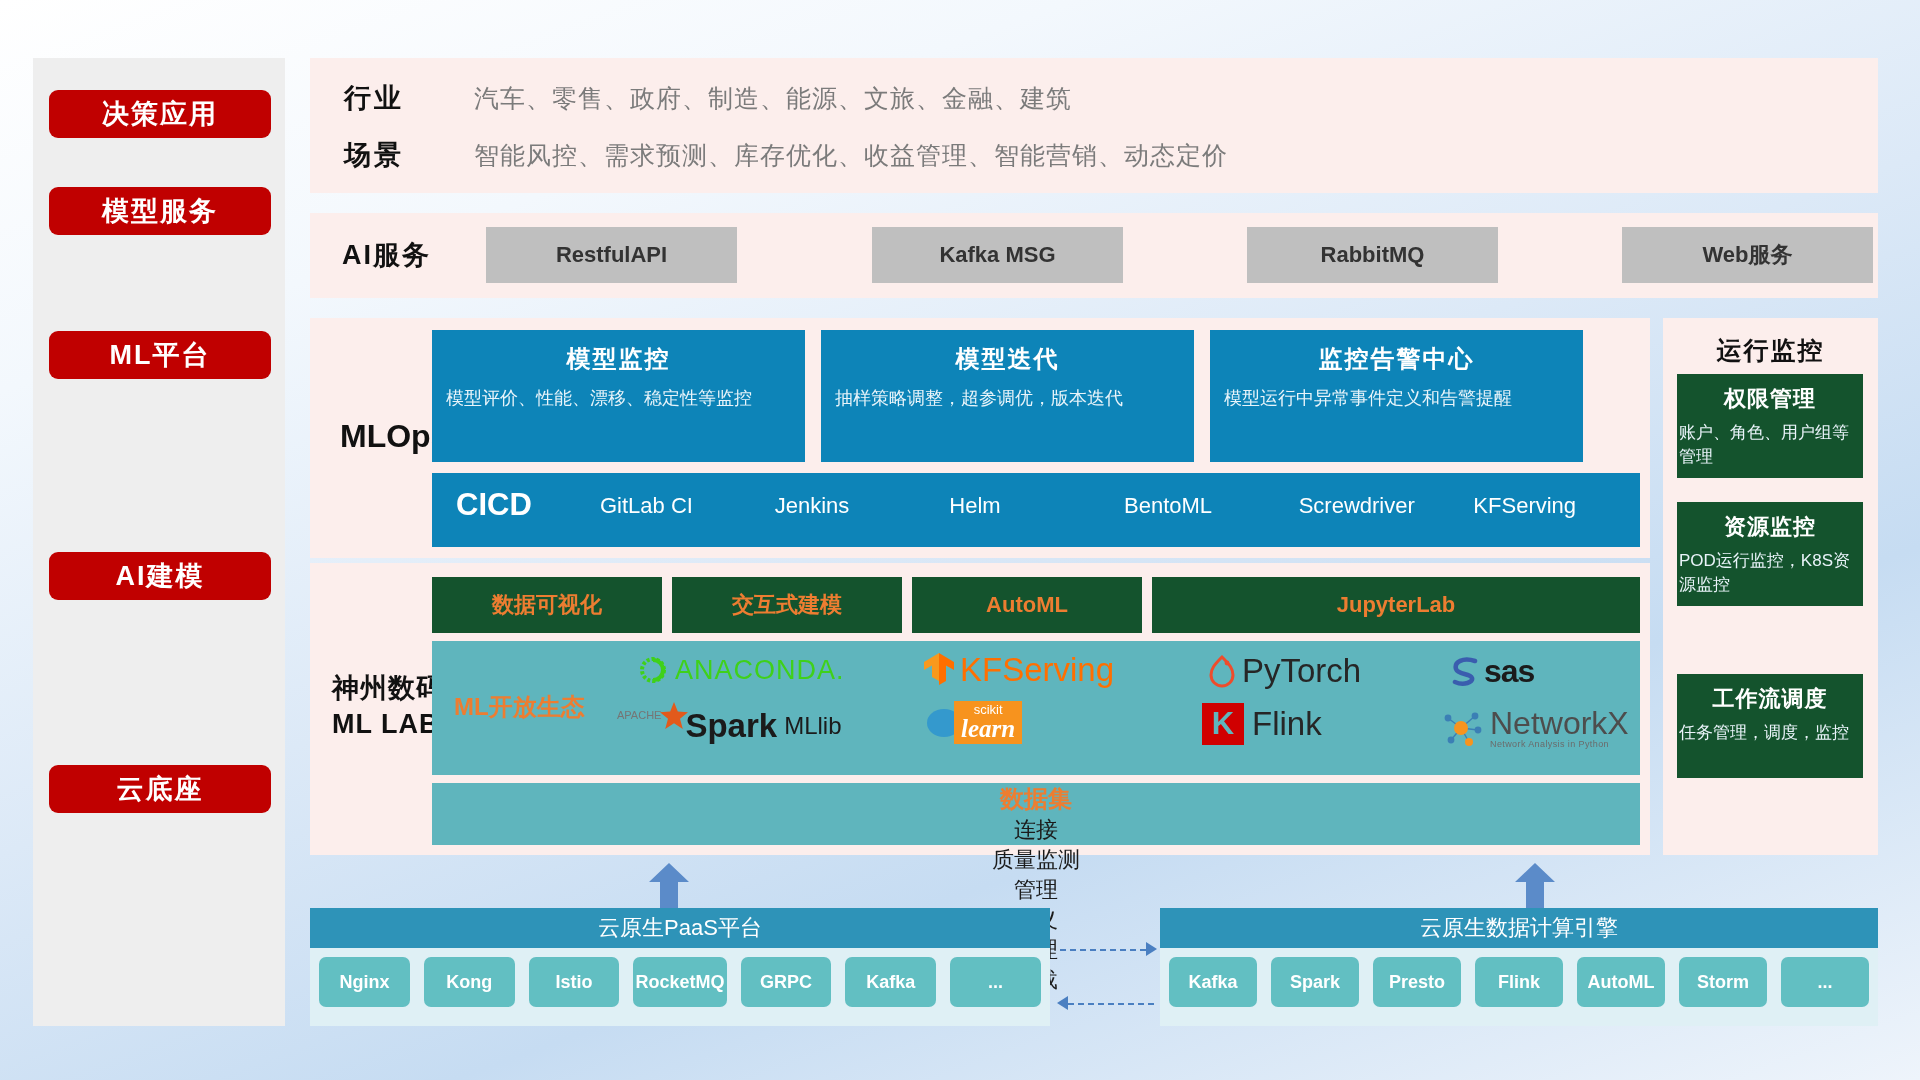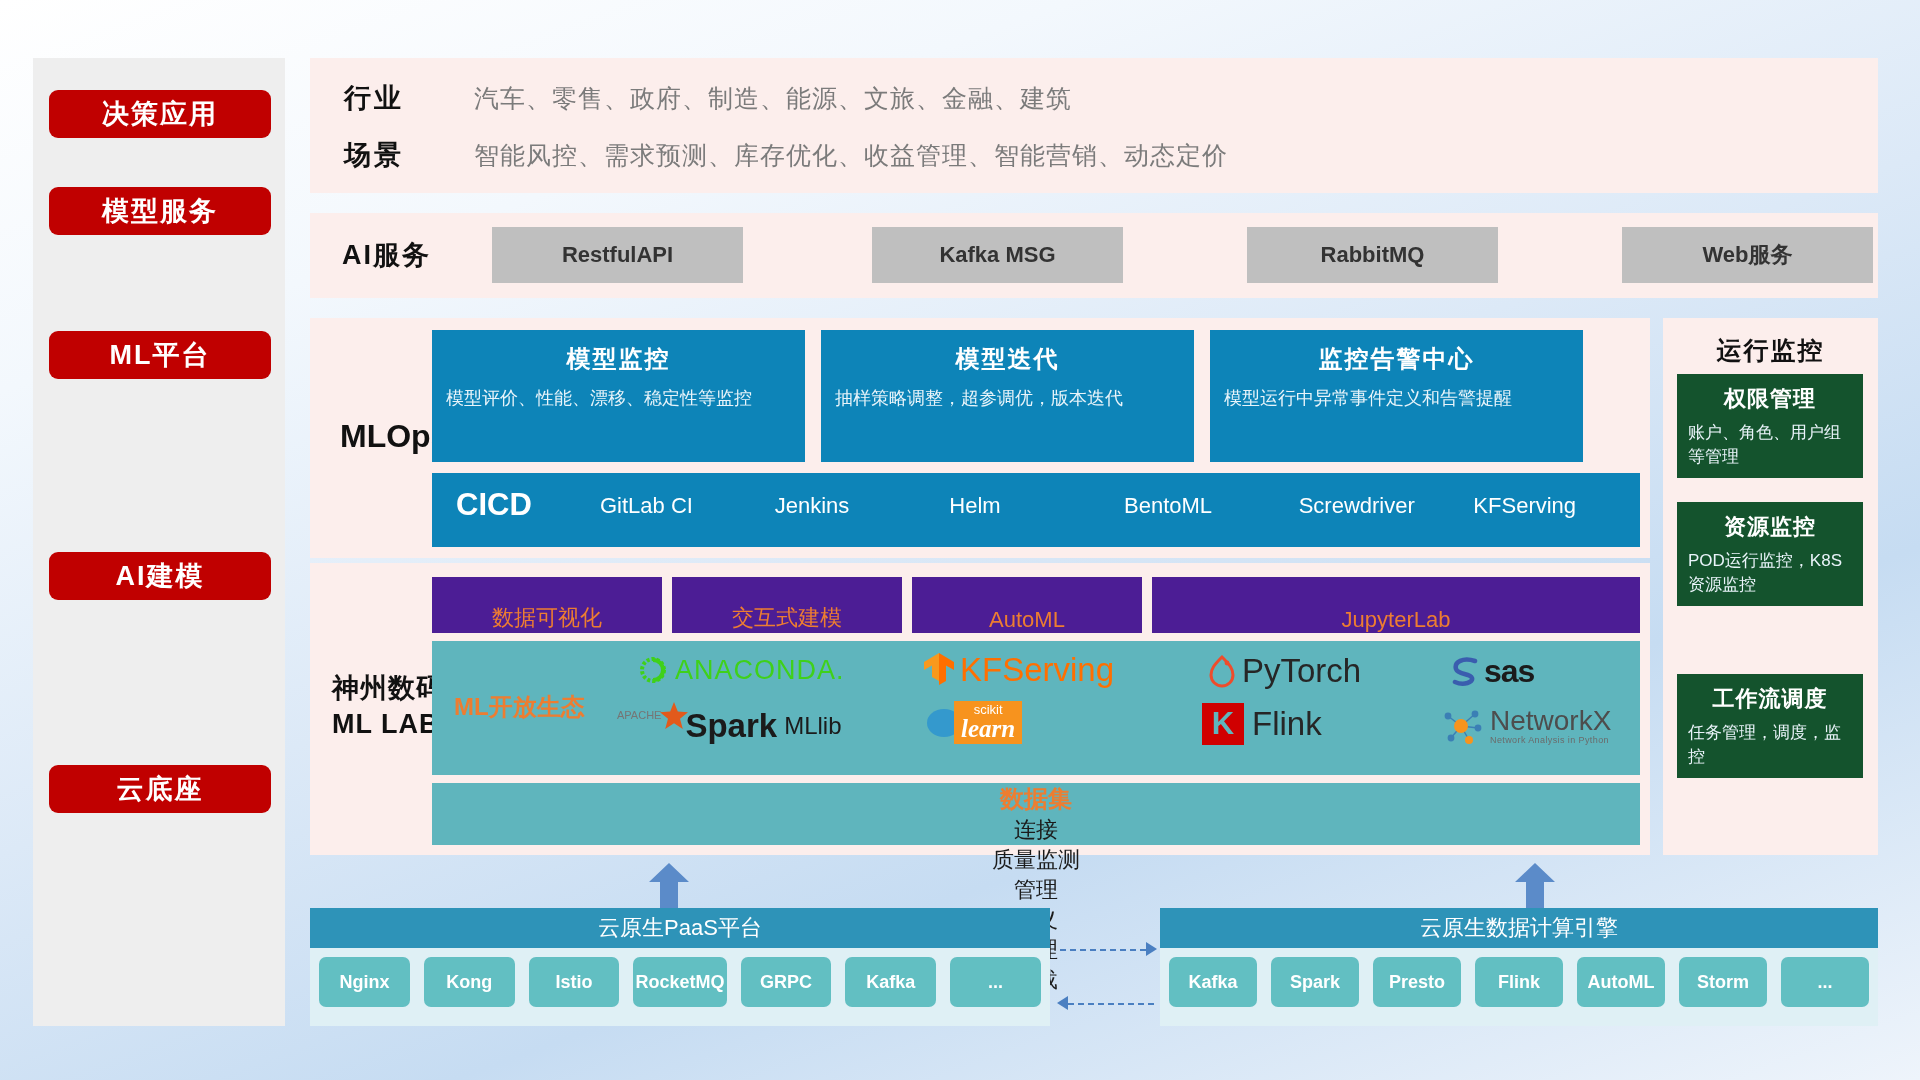--- a/index.html
+++ b/index.html
@@ -122,24 +122,24 @@
   #panel-model { left: 310px; top: 563px; width: 1340px; height: 292px; }
   #model-label {
     position: absolute; left: 22px; top: 108px;
     font-size: 27px; font-weight: bold; color: #111;
     line-height: 1.32; letter-spacing: 1px;
     white-space: nowrap;
   }
   .tool-chip {
     position: absolute; top: 14px;
     height: 56px;
-    background: #4c1d95;
+    background: #14532d;
     color: #ed7d31;
-    font-size: 22px; font-weight: normal;
-    display: flex; align-items: flex-end; justify-content: center;
+    font-size: 22px; font-weight: bold;
+    display: flex; align-items: center; justify-content: center;
     white-space: nowrap;
   }
   #eco-box {
     position: absolute; left: 122px; top: 78px;
     width: 1208px; height: 134px;
     background: #5fb5bd;
   }
   #eco-label {
     position: absolute; left: 22px; top: 50px;
     font-size: 24px; font-weight: bold; color: #ed7d31;
@@ -174,21 +174,21 @@
     width: 186px;
     background: #14532d;
     color: #fff;
   }
   .mon-card .t {
     text-align: center; font-size: 22px; font-weight: bold;
     padding-top: 10px; letter-spacing: 1px;
   }
   .mon-card .d {
     font-size: 17px; line-height: 1.4; color: #eaf4fa;
-    padding: 7px 11px 10px 11px;
+    padding: 7px 11px 10px 2px;
   }
 
   
   .cloud-group { position: absolute; background: #dff0f5; }
   .cloud-head {
     height: 40px; background: #2e93b8;
     color: #fff; font-size: 22px;
     display: flex; align-items: center; justify-content: center;
     white-space: nowrap;
   }
@@ -245,21 +245,21 @@
       <div class="kv-val">汽车、零售、政府、制造、能源、文旅、金融、建筑</div>
     </div>
     <div class="kv-row" style="left:34px; top:79px;">
       <div class="kv-key">场景</div>
       <div class="kv-val">智能风控、需求预测、库存优化、收益管理、智能营销、动态定价</div>
     </div>
   </div>
 
   <div id="panel-aisvc" class="pink-panel">
     <div id="aisvc-label">AI服务</div>
-    <div class="svc-chip" style="left:182px">
+    <div class="svc-chip" style="left:176px">
         <span>RestfulAPI</span>
       </div>
     <div class="svc-chip" style="left:562px">
         <span>Kafka MSG</span>
       </div>
     <div class="svc-chip" style="left:937px">
         <span>RabbitMQ</span>
       </div>
     <div class="svc-chip" style="left:1312px">
         <span>Web服务</span>
@@ -383,21 +383,21 @@
             <line x1="19" y1="19" x2="27" y2="33"></line>
           </g>
           <circle cx="19" cy="19" r="7" fill="#f7941e"></circle>
           <circle cx="6" cy="9" r="3.4" fill="#3b7fb5"></circle>
           <circle cx="33" cy="7" r="3.4" fill="#3b7fb5"></circle>
           <circle cx="36" cy="21" r="3.4" fill="#3b7fb5"></circle>
           <circle cx="9" cy="31" r="3.4" fill="#3b7fb5"></circle>
           <circle cx="27" cy="33" r="4" fill="#f7941e"></circle>
         </svg>
         <div style="margin-left:6px;">
-          <div style="color:#4d4d4d; font-size:28px; line-height:1;">NetworkX</div>
+          <div style="color:#4d4d4d; font-size:32px; line-height:1;">NetworkX</div>
           <div style="color:#6b6b6b; font-size:9px; letter-spacing:0.4px;">Network Analysis in Python</div>
         </div>
       </div>
     </div>
 
     <div id="dataset-bar">
       <div class="ds-title">数据集</div>
       <div class="ds-item">连接</div>
       <div class="ds-item">质量监测</div>
       <div class="ds-item">管理</div>

